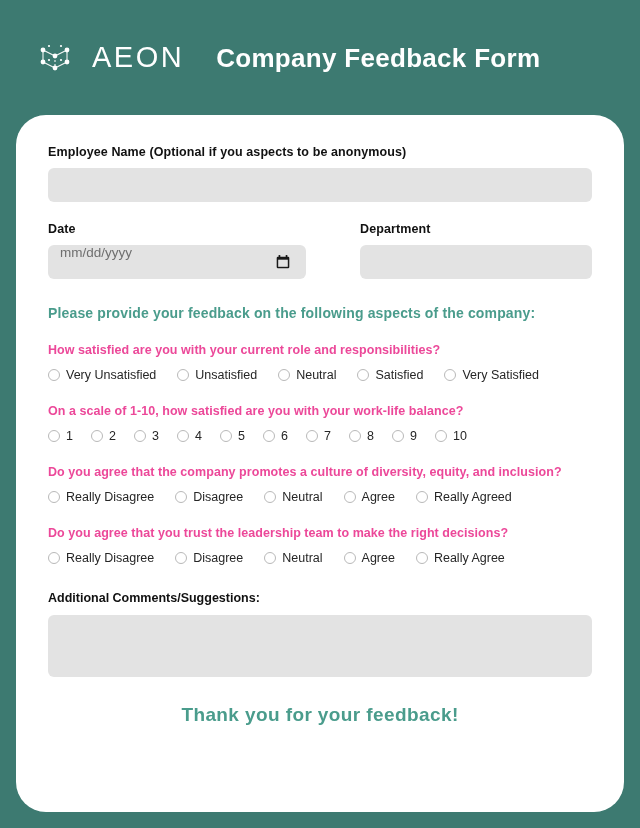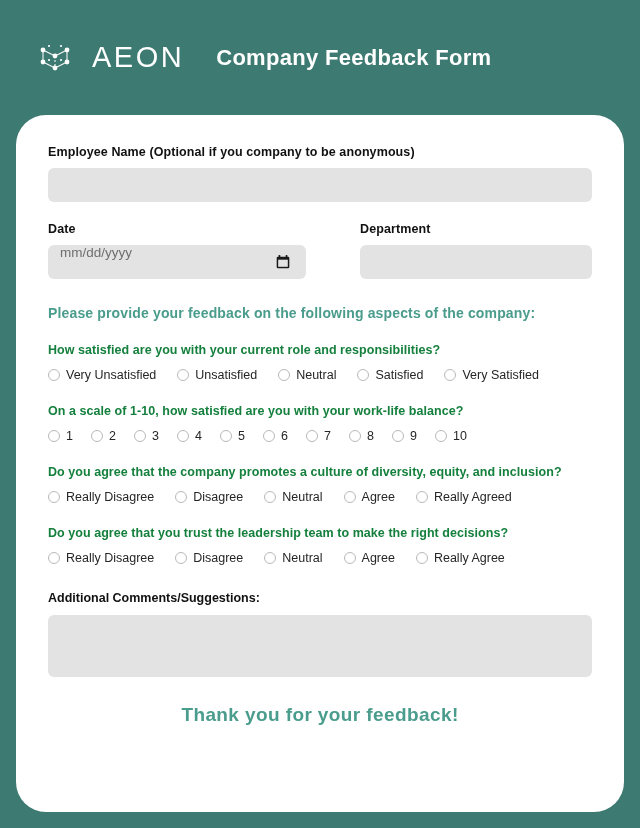--- a/index.html
+++ b/index.html
@@ -37,21 +37,21 @@
   .brand-name {
     color: #ffffff;
     font-size: 29px;
     letter-spacing: 2.5px;
     font-weight: 400;
     line-height: 1;
     font-family: "Liberation Sans", sans-serif;
   }
   .header-title {
     color: #ffffff;
-    font-size: 22px;
+    font-size: 26px;
     font-weight: bold;
     letter-spacing: 0.3px;
     line-height: 1;
     white-space: nowrap;
   }
 
   
   .card {
     position: absolute;
     left: 16px;
@@ -125,21 +125,21 @@
     font-size: 14px;
     font-weight: bold;
     letter-spacing: 0.15px;
     margin: 14px 0 22px 0;
   }
 
   .question { margin-bottom: 22px; }
   .question-text {
     font-size: 12.5px;
     font-weight: bold;
-    color: #15803d;
+    color: #ec4899;
     margin-bottom: 11px;
     letter-spacing: 0.05px;
   }
   .options {
     display: flex;
     align-items: center;
     text-align: right;
   }
   .option {
     display: flex;
@@ -220,21 +220,21 @@
       </g>
     </svg>
     <span class="brand-name">AEON</span>
   </div>
   <div class="header-title">Company Feedback Form</div>
 </div>
 
 <div class="card">
 
   <div class="block">
-    <div class="field-label">Employee Name (Optional if you company to be anonymous)</div>
+    <div class="field-label">Employee Name (Optional if you aspects to be anonymous)</div>
     <input class="text-input" type="text" placeholder="" style="">
   </div>
 
   <div class="row">
     <div>
       <div class="field-label">Date</div>
       <div class="date-wrap">
         <div class="date-input">
           <span>mm/dd/yyyy</span>
         </div>

